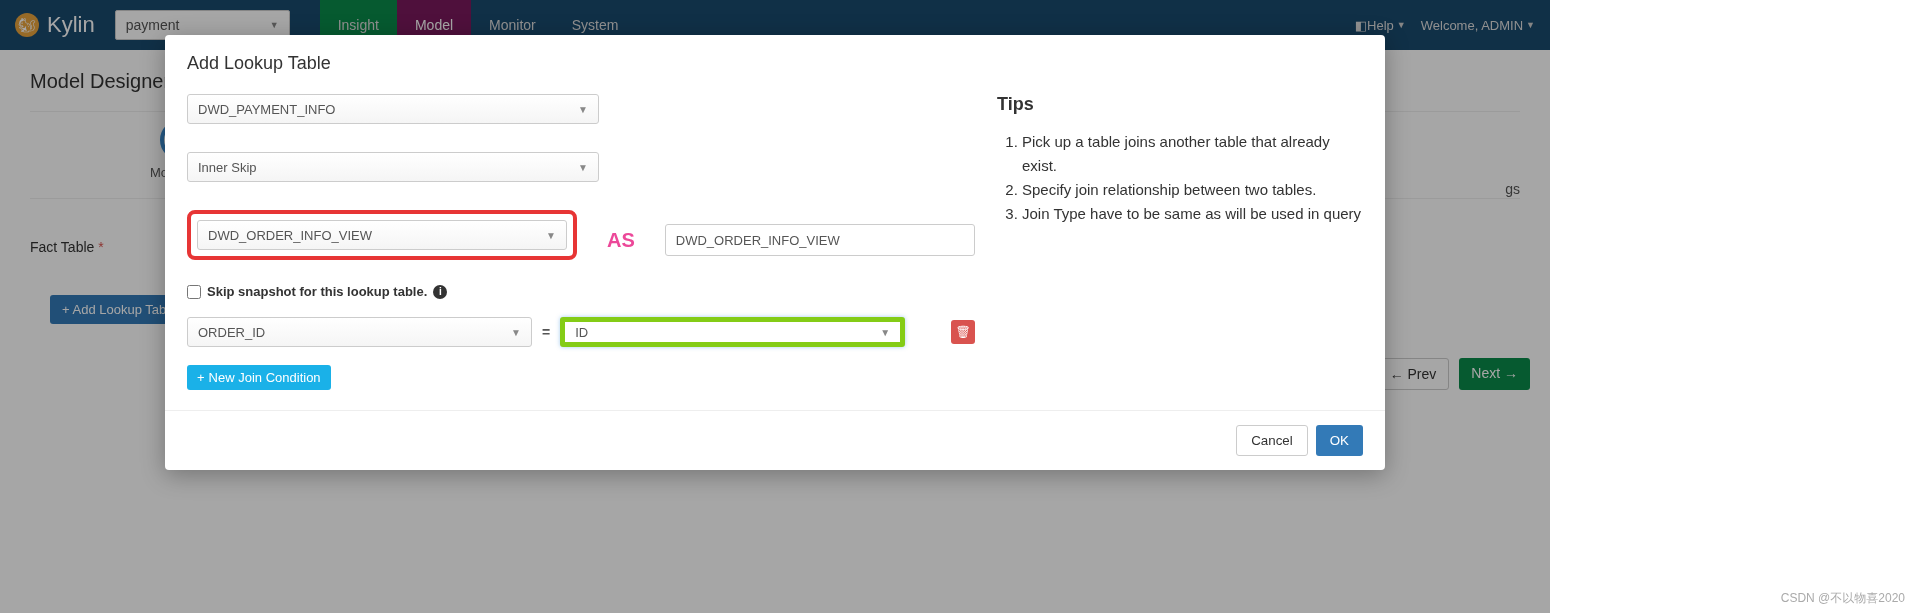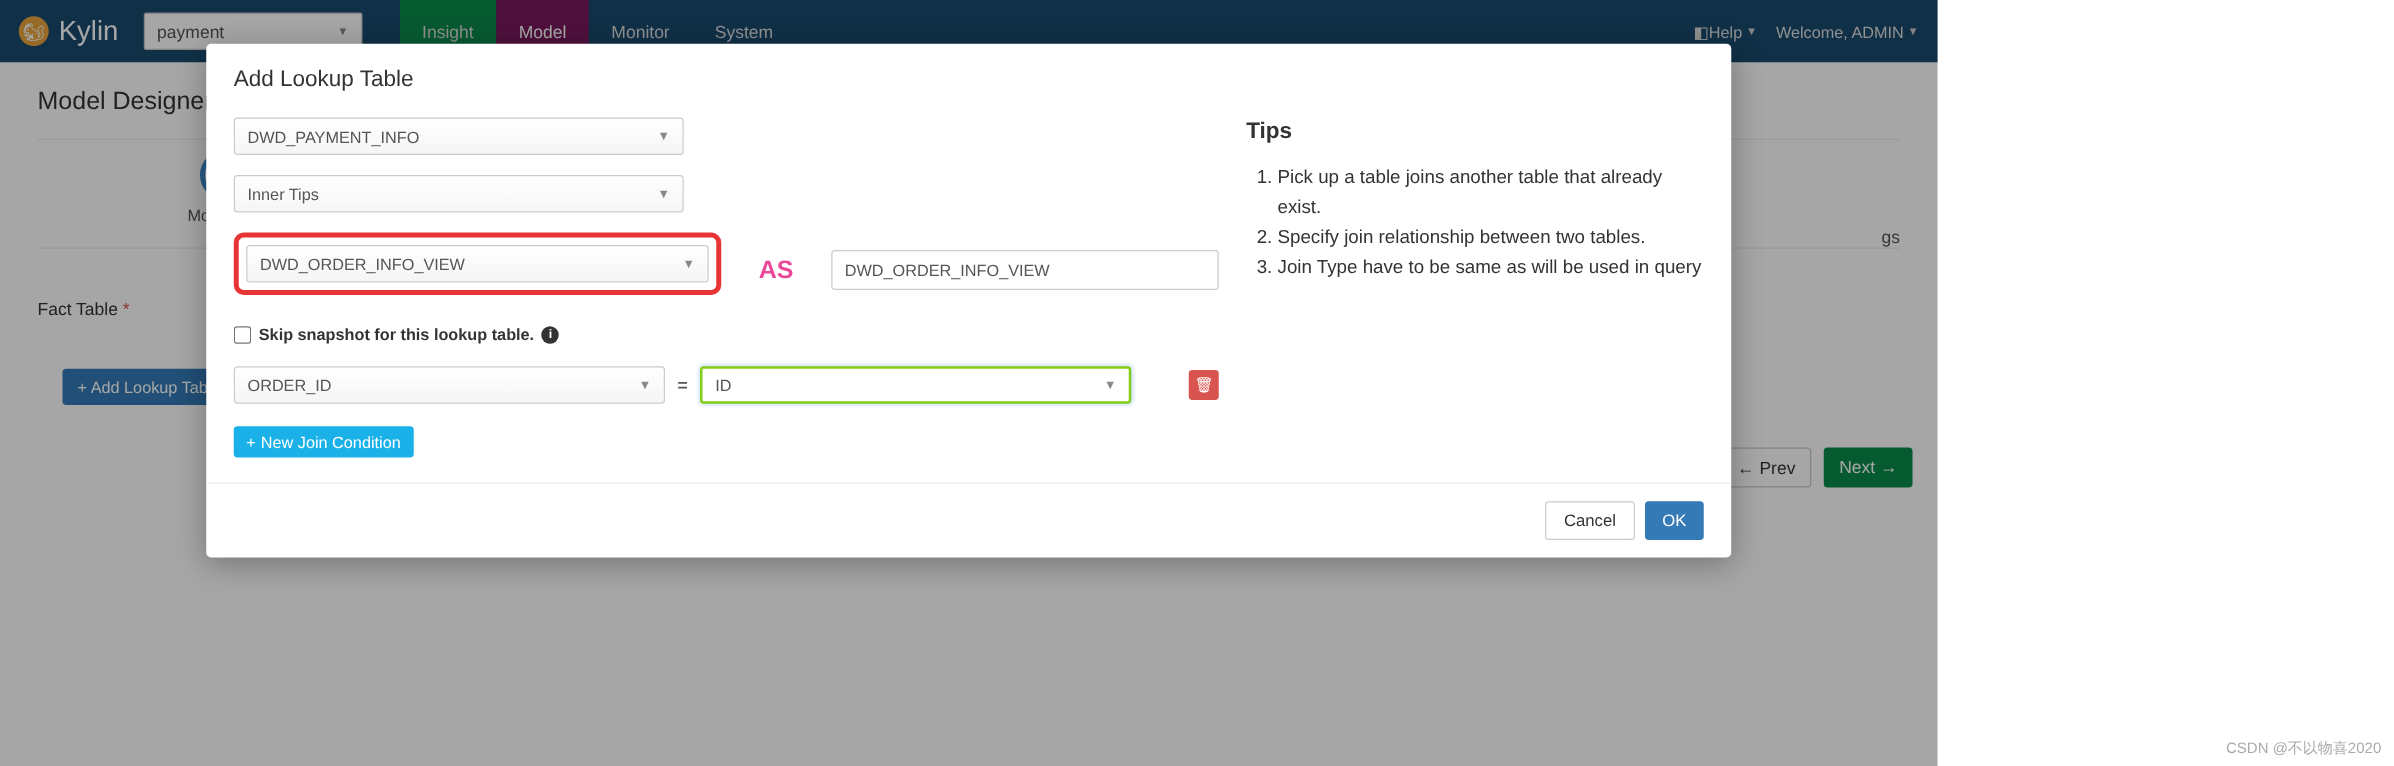--- a/index.html
+++ b/index.html
@@ -176,32 +176,32 @@
     }
     .modal-left {
       flex: 0 0 800px;
     }
     .modal-right {
       flex: 1;
       padding-left: 10px;
     }
 
     .select-box {
-      width: 360px;
+      width: 412px;
       height: 30px;
       border: 1px solid #ccc;
       background: linear-gradient(#fff, #f5f5f5);
       display: flex;
       align-items: center;
       justify-content: space-between;
       padding: 0 10px;
       font-size: 13px;
       color: #555;
       border-radius: 3px;
-      margin-bottom: 16px;
+      margin-bottom: 28px;
       cursor: pointer;
     }
     .select-box .caret {
       font-size: 10px;
       color: #888;
     }
 
     .highlight-box {
       border: 4px solid #e73535;
       border-radius: 8px;
@@ -261,21 +261,21 @@
       display: flex;
       align-items: center;
       gap: 6px;
       margin-bottom: 18px;
     }
     .join-row .select-box {
       width: 345px;
       margin-bottom: 0;
     }
     .join-row .select-box.blue {
-      border: 2px solid #84cc16;
+      border: 5px solid #84cc16;
       box-shadow: 0 0 4px rgba(86,158,225,0.5);
       background: #fff;
       gap: 40px;
     }
     .eq-sign {
       font-weight: bold;
       color: #555;
       padding: 0 4px;
     }
     .trash-btn {
@@ -410,21 +410,21 @@
   </div>
   <div class="modal-body">
     <div class="modal-left">
 
       <div class="select-box">
         <span>DWD_PAYMENT_INFO</span>
         <span class="caret">▼</span>
       </div>
 
       <div class="select-box">
-        <span>Inner Tips</span>
+        <span>Inner Skip</span>
         <span class="caret">▼</span>
       </div>
 
       <div class="row-flex">
         <div class="highlight-box">
           <div class="select-box">
             <span>DWD_ORDER_INFO_VIEW</span>
             <span class="caret">▼</span>
           </div>
         </div>

